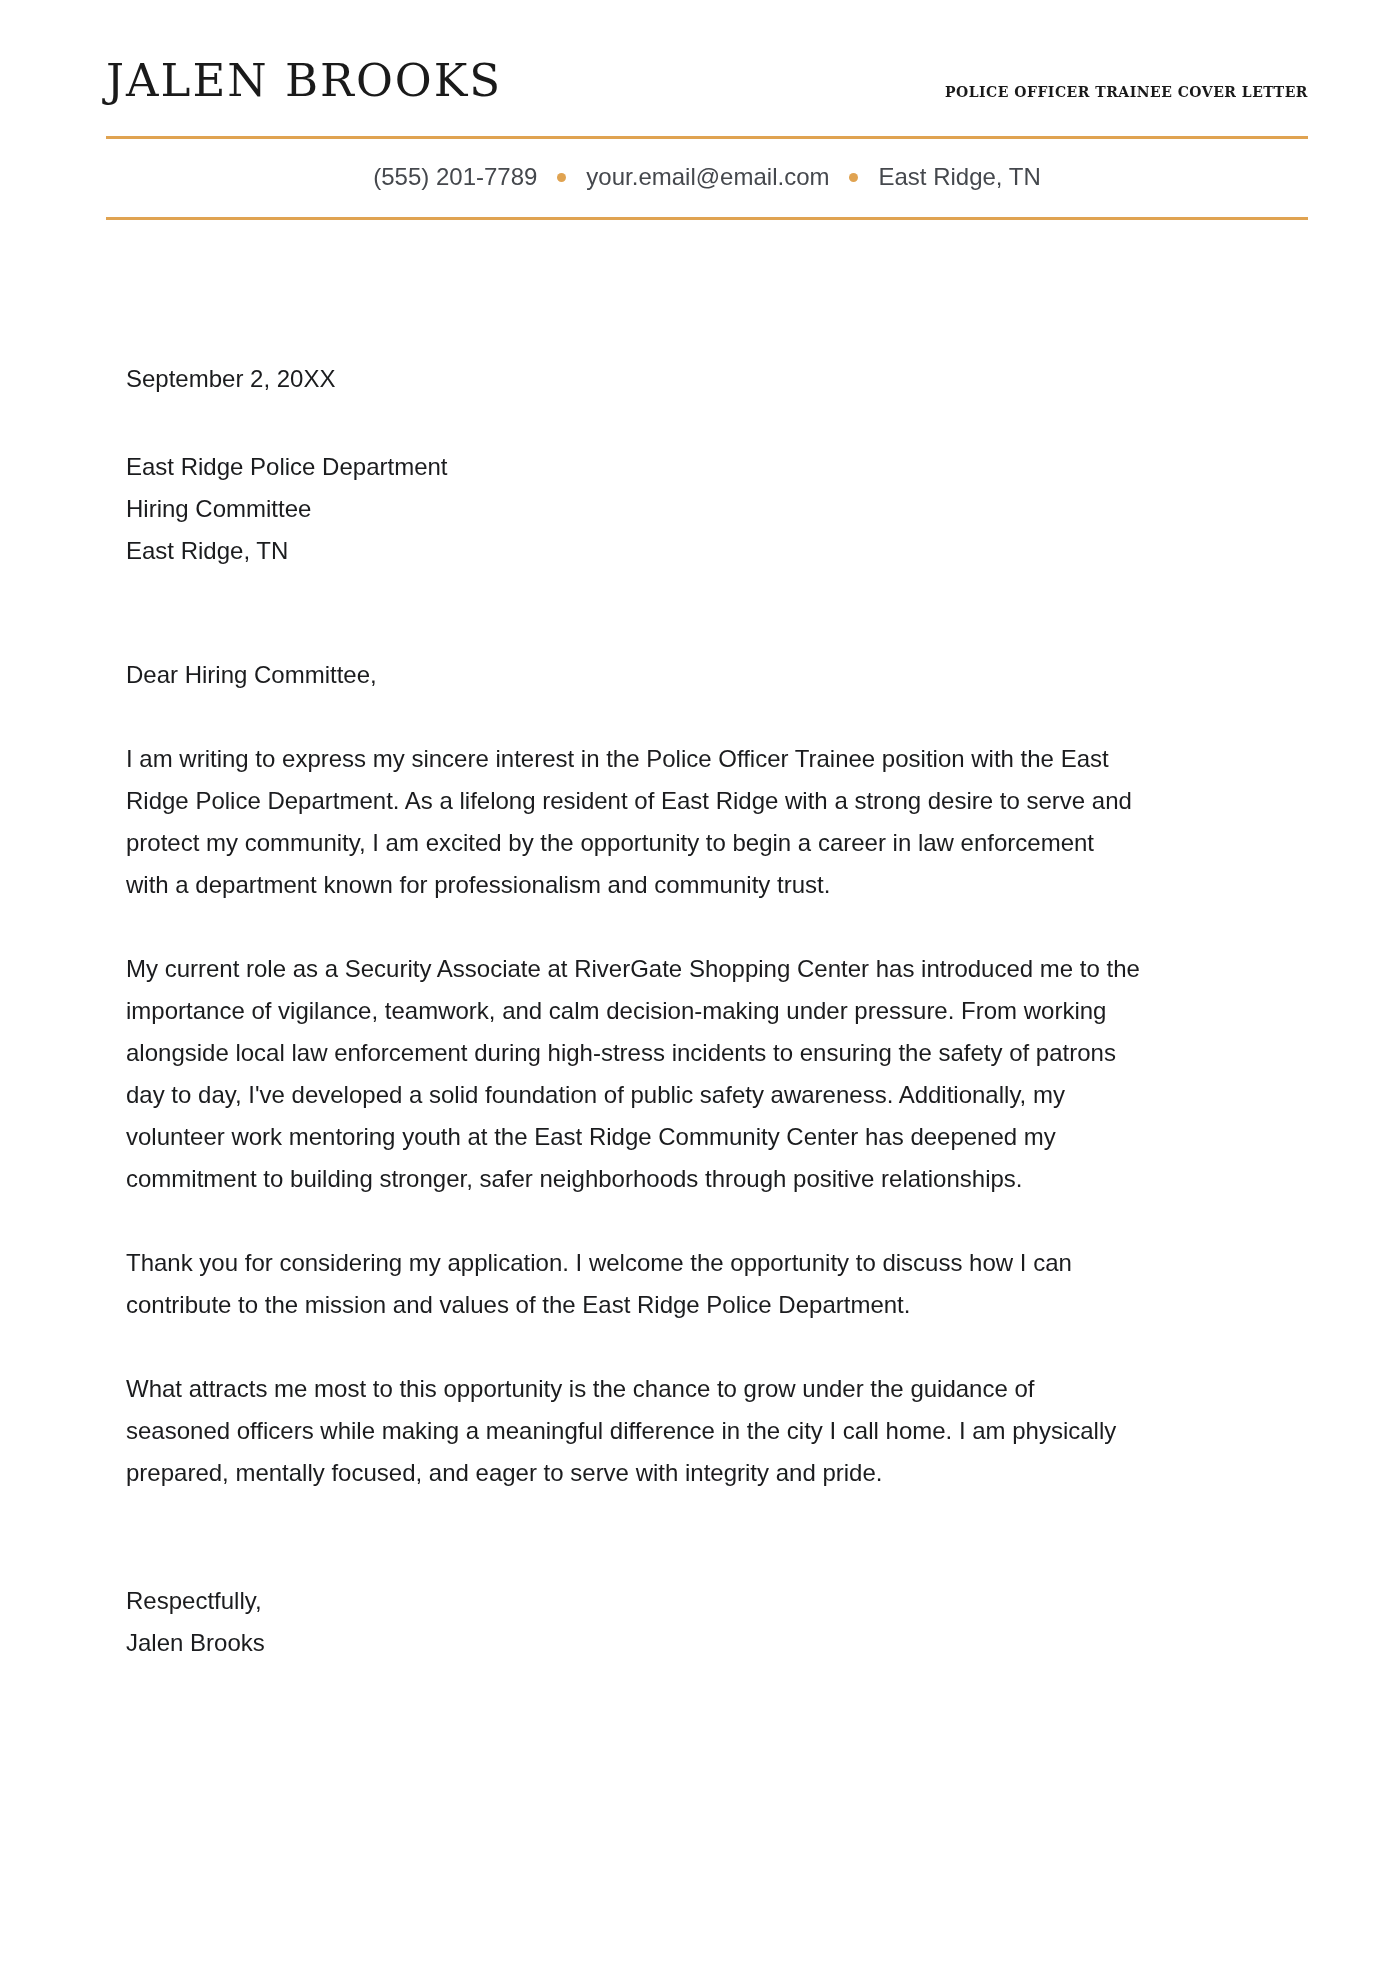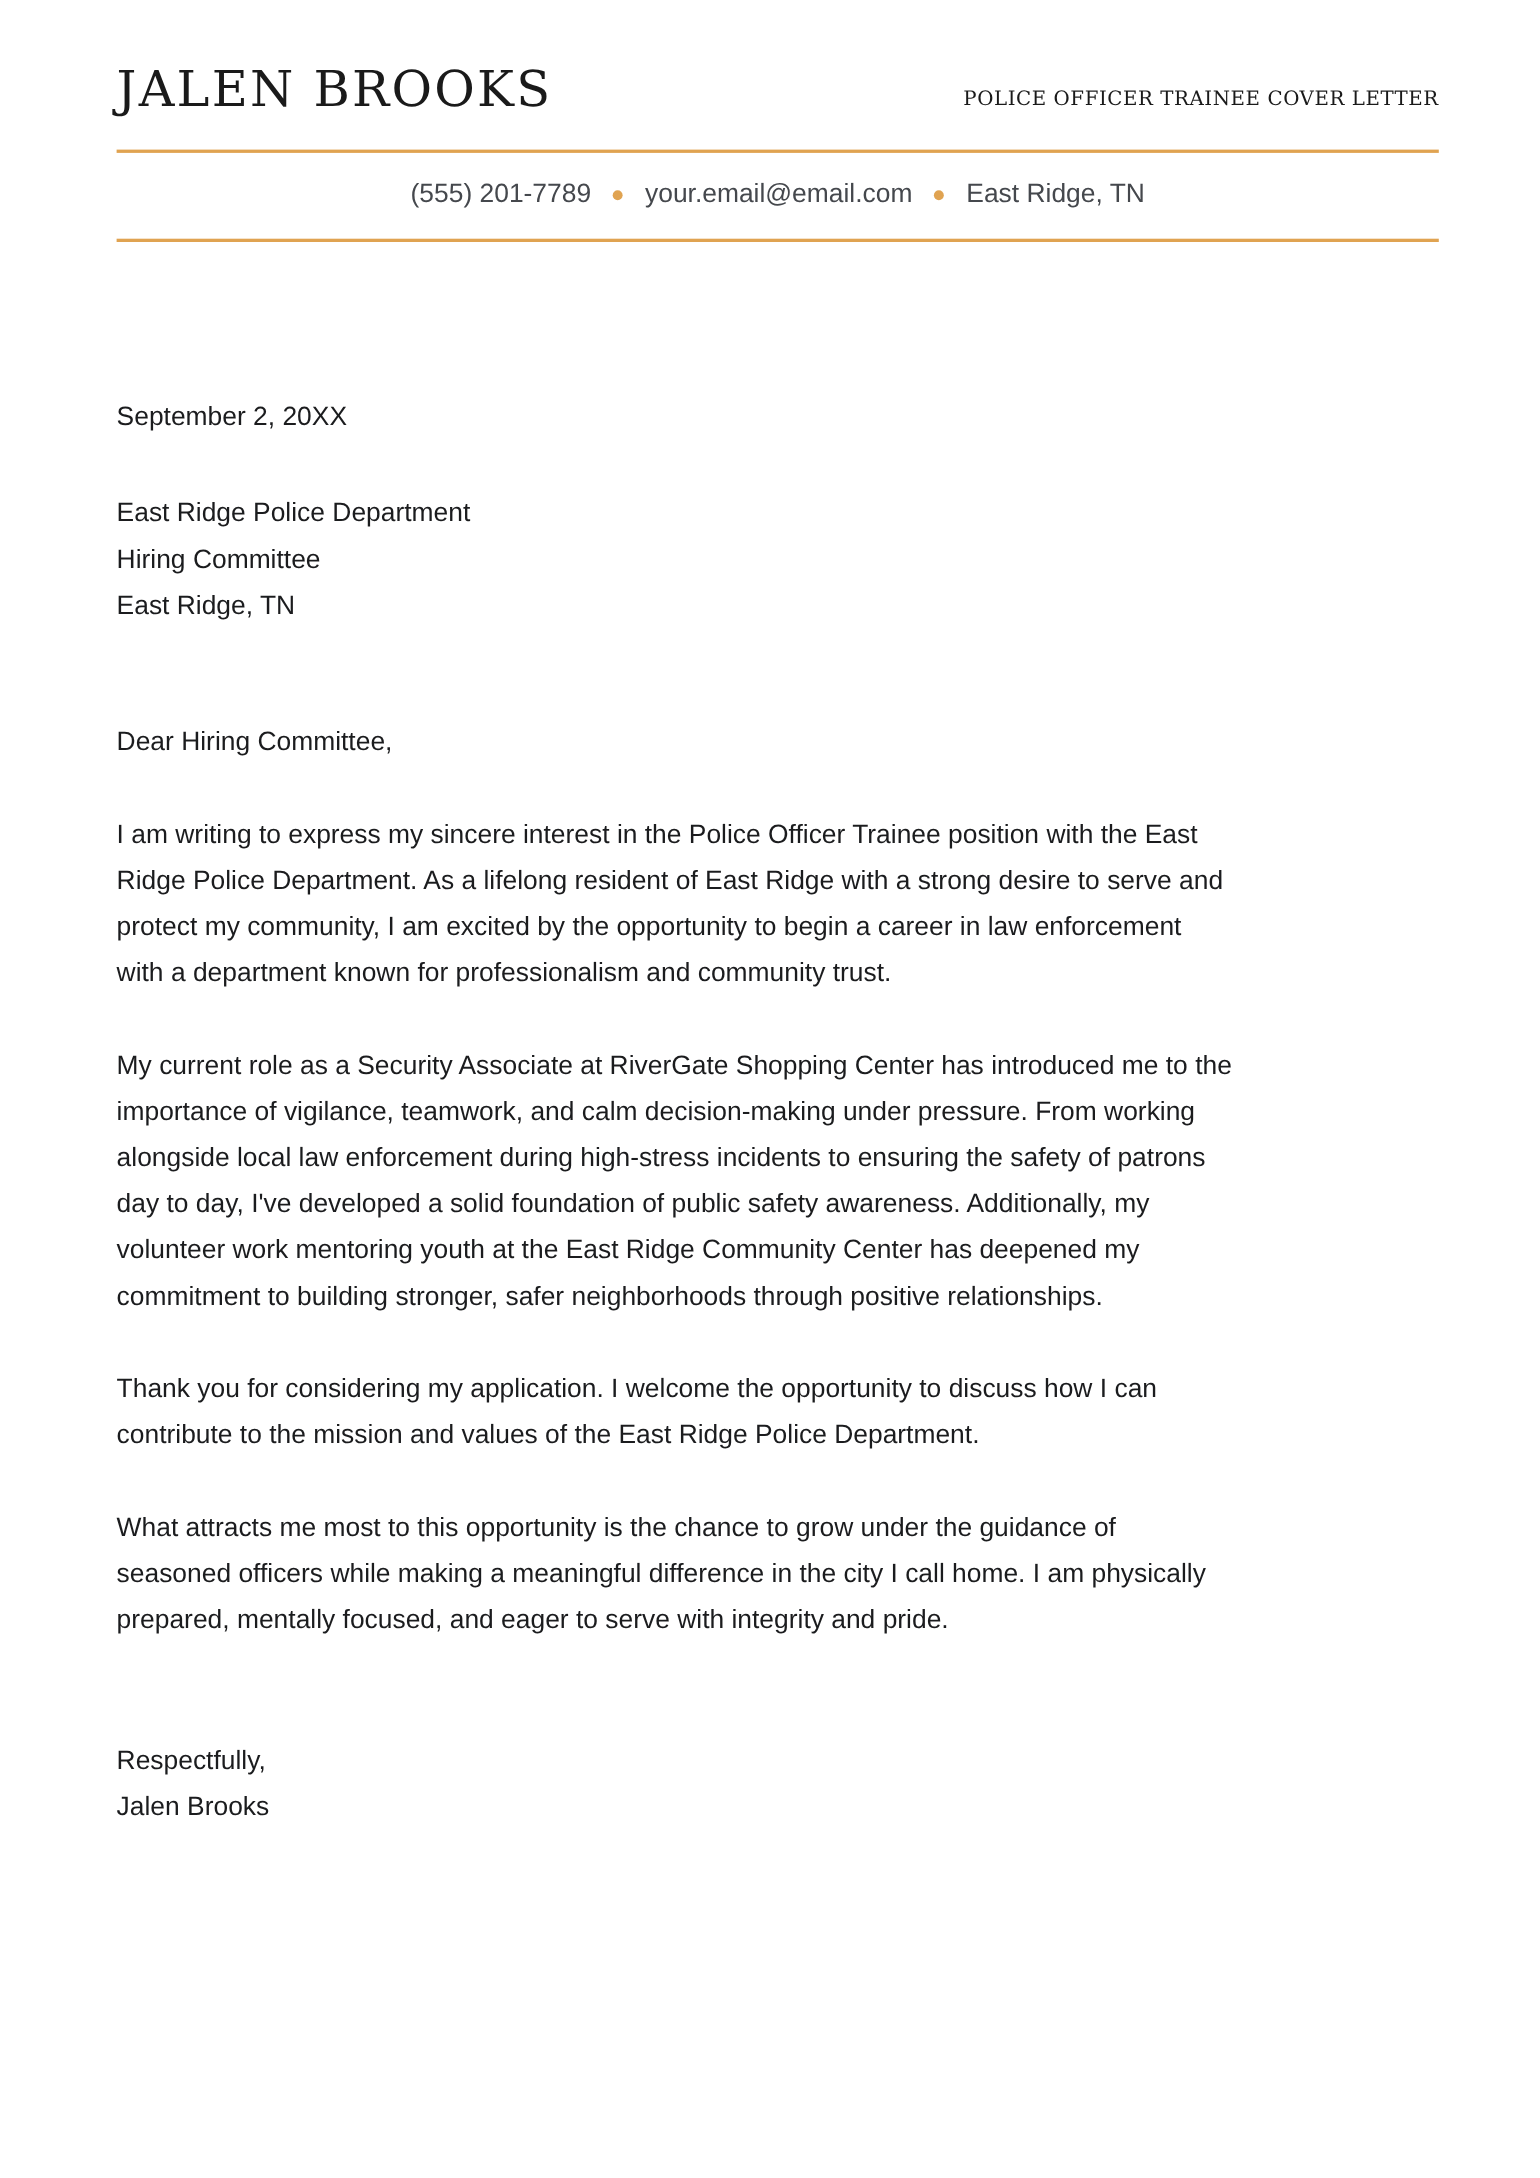--- a/index.html
+++ b/index.html
@@ -29,22 +29,22 @@
     font-family:"DejaVu Serif", serif;
     font-size:45px;
     font-weight:normal;
     letter-spacing:2px;
     color:var(--heading-text);
     line-height:1;
     white-space:nowrap;
   }
   .doc-title{
     font-family:"DejaVu Serif", serif;
-    font-size:18px;
-    font-weight:normal;
+    font-size:14px;
+    font-weight:bold;
     letter-spacing:0.5px;
     color:var(--heading-text);
     line-height:1;
     margin-bottom:4px;
     white-space:nowrap;
   }
   .rule{
     height:3px;
     background:var(--accent);
     border:none;
@@ -63,20 +63,21 @@
     width:9px;
     height:9px;
     border-radius:50%;
     background:var(--accent);
     flex:0 0 auto;
   }
   .letter{
     font-size:24px;
     line-height:42px;
     color:var(--body-text);
+    margin-left:20px;
   }
   .date{margin-top:138px;}
   .address{margin-top:46px;}
   .salutation{margin-top:82px;}
   .para{margin-top:42px;white-space:pre-line;}
   .closing{margin-top:86px;}
 </style>
 </head>
 <body>
 

